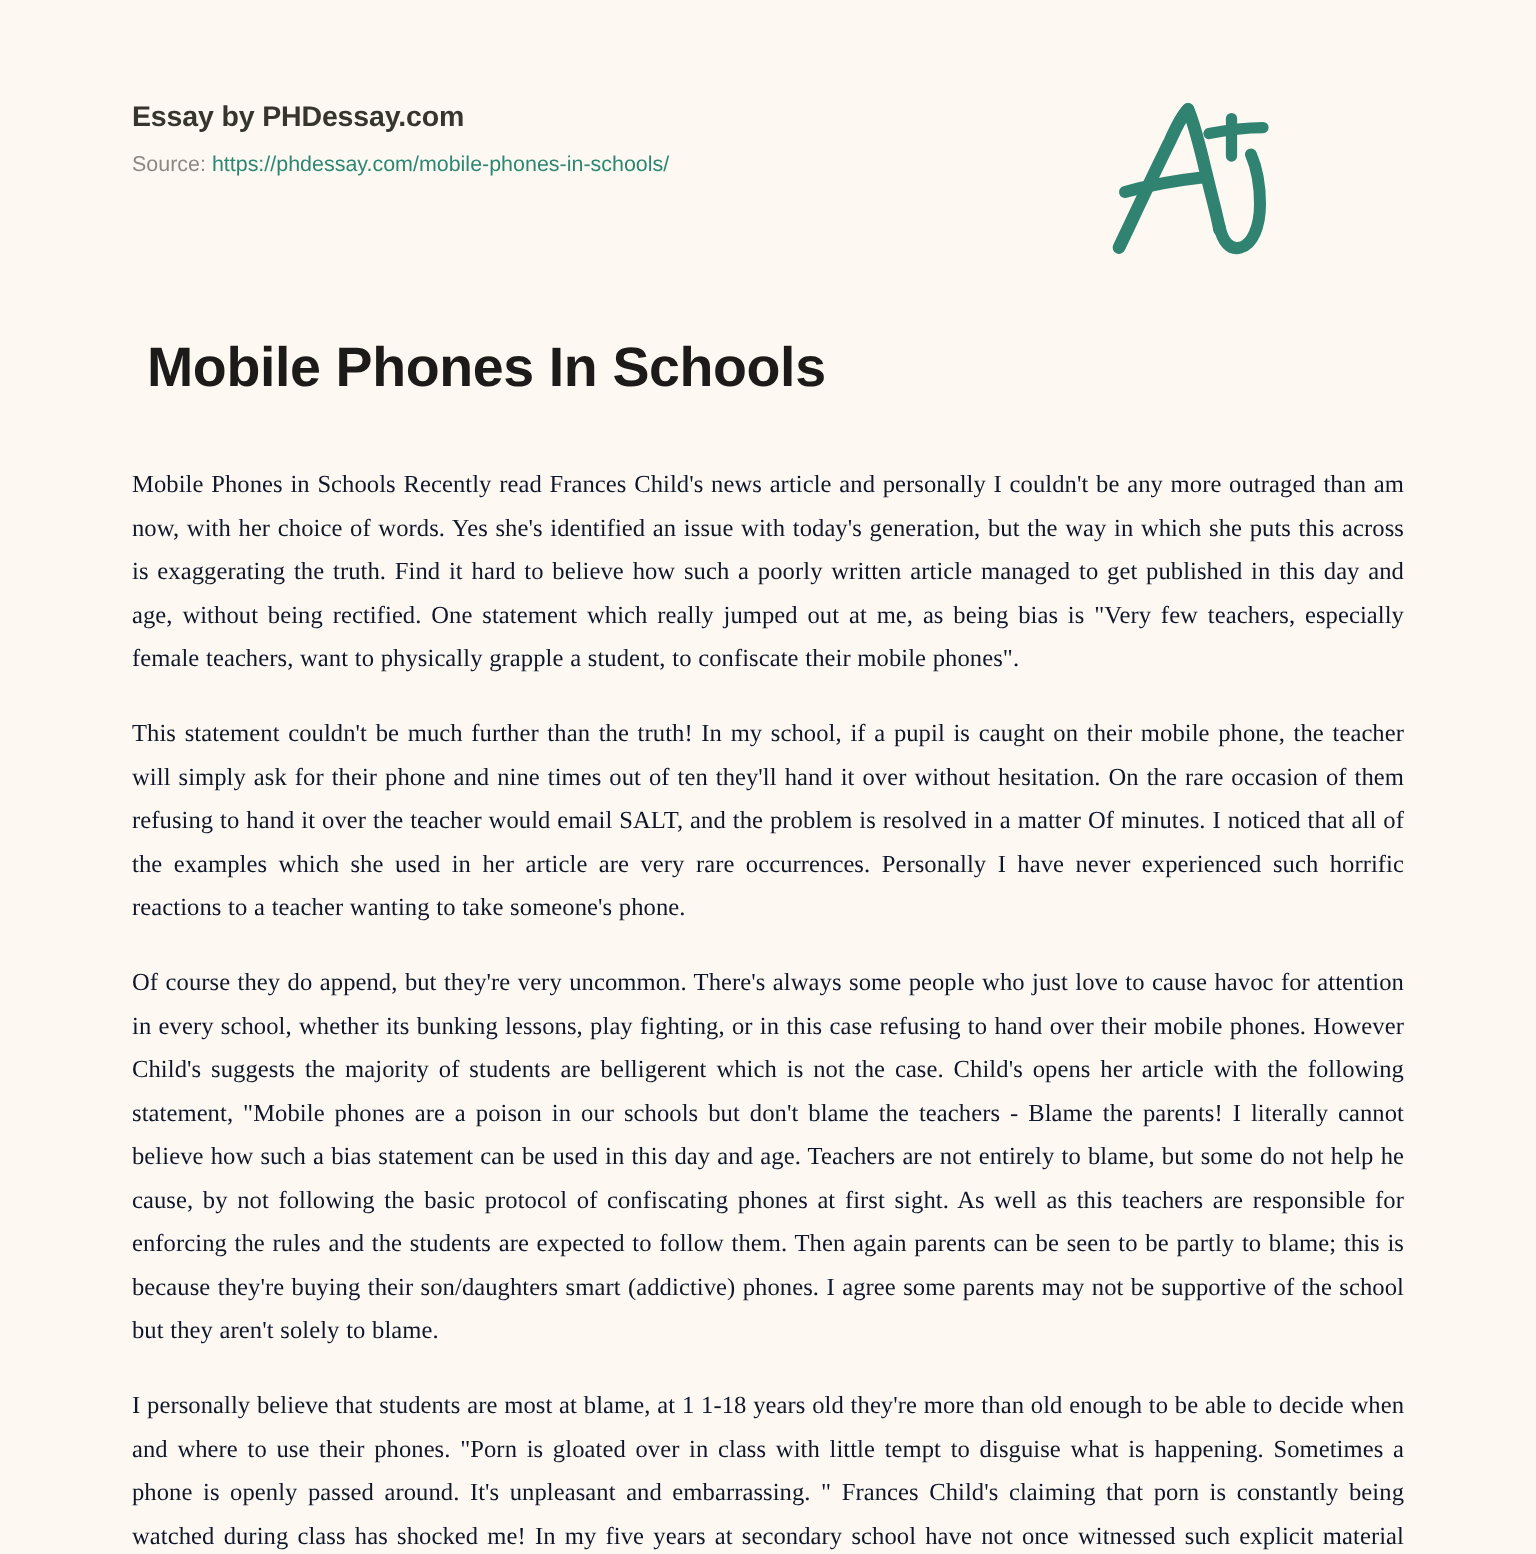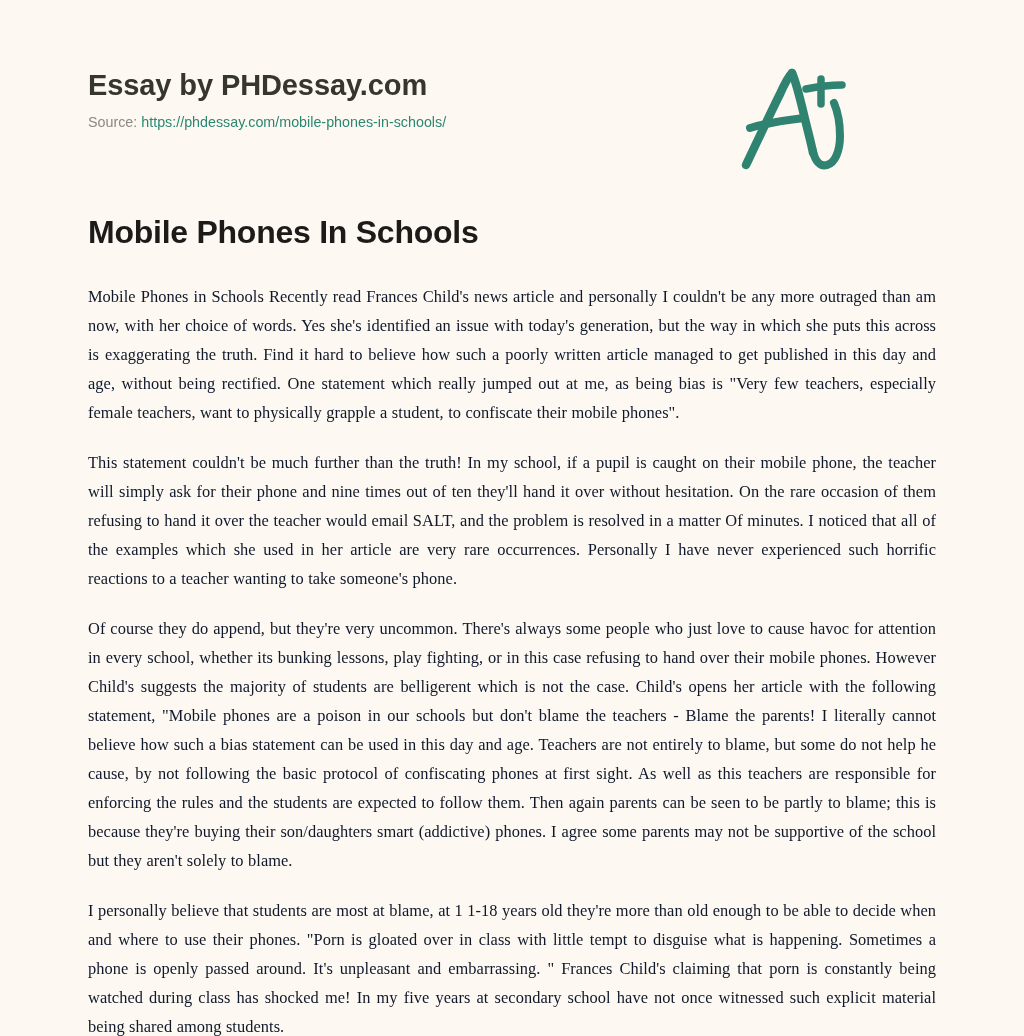--- a/index.html
+++ b/index.html
@@ -25,21 +25,21 @@
   }
 
   
   .header {
     position: relative;
     padding-top: 68px;
     height: 120px;
     box-sizing: border-box;
   }
   .brand-line {
-    font-size: 29px;
+    font-size: 19px;
     font-weight: bold;
     color: #37352f;
     letter-spacing: -0.1px;
     line-height: 1.2;
   }
   .source-line {
     margin-top: 10px;
     font-size: 14.3px;
     color: #8d8880;
     line-height: 1.3;
@@ -57,23 +57,23 @@
     position: absolute;
     right: 82px;
     top: 58px;
     width: 120px;
     height: 118px;
     pointer-events: none;
   }
 
   
   .doc-title {
-    margin: 0;
+    margin: 10px;
     padding-top: 93px;
-    font-size: 32px;
+    font-size: 37px;
     font-weight: bold;
     color: #1c1b19;
     letter-spacing: -0.25px;
     line-height: 1.2;
   }
 
   
   .article {
     padding-top: 31px;
     width: 848px;

